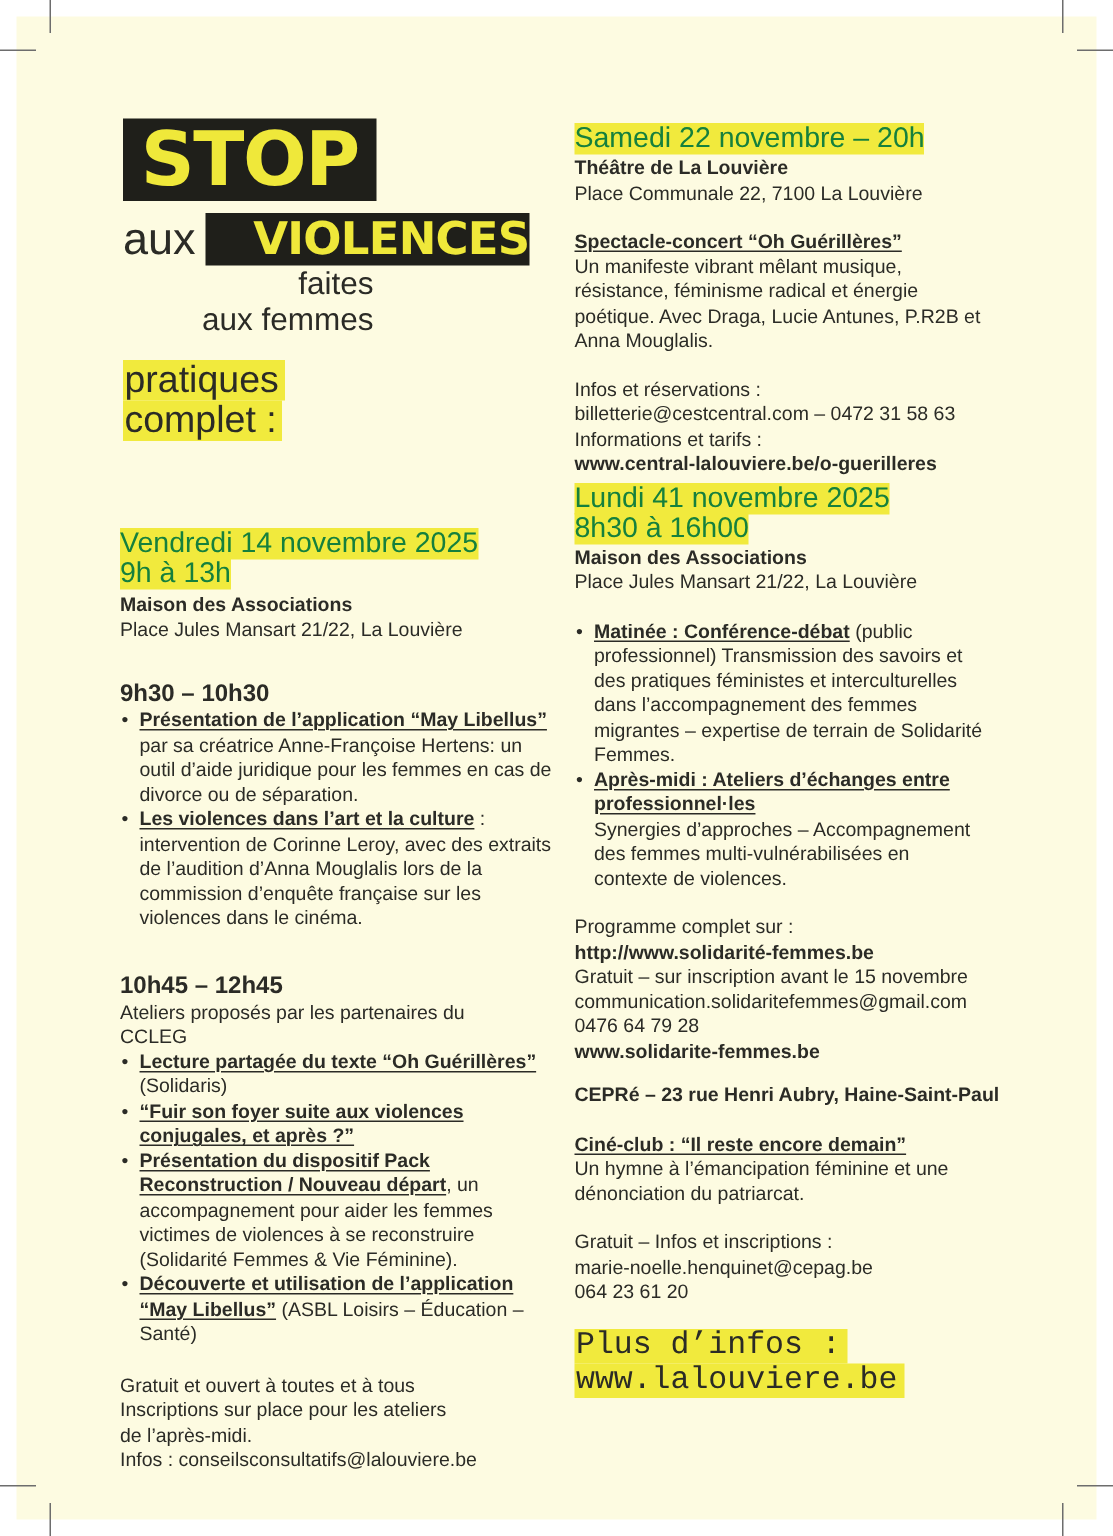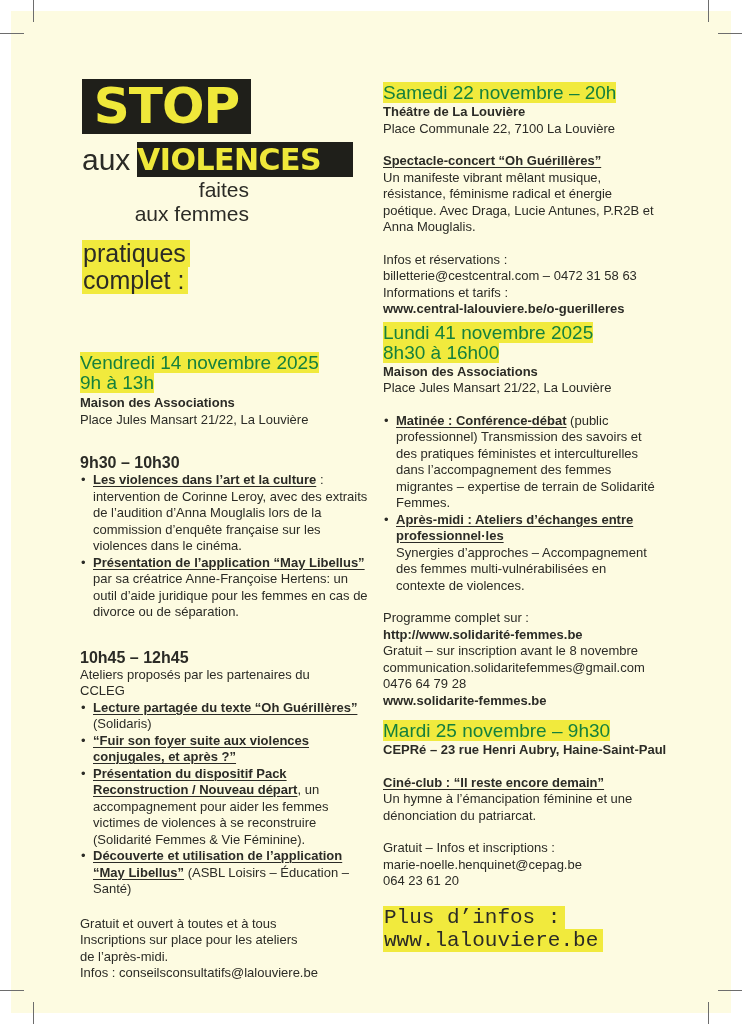--- a/index.html
+++ b/index.html
@@ -25,21 +25,21 @@
     font-family:"DejaVu Sans", sans-serif; font-weight:bold;
     font-size:50px; line-height:55px; text-align:center; letter-spacing:-1px;
   }
   .aux1 {
     position:absolute; left:82px; top:143px; font-size:30px; line-height:34px; color:#2b2b26;
   }
   .viol-box {
     position:absolute; left:137px; top:142px; width:216px; height:35px;
     background:#1f1f1a; color:#efe83a;
     font-family:"DejaVu Sans", sans-serif; font-weight:bold;
-    font-size:30px; line-height:35px; text-align:left; letter-spacing:-0.5px;
+    font-size:30px; line-height:35px; text-align:right; letter-spacing:-0.5px;
   }
   .faites {
     position:absolute; left:124px; top:178px; width:125px; text-align:right;
     font-size:21px; line-height:24px;
   }
   .auxfem {
     position:absolute; left:124px; top:202px; width:125px; text-align:right;
     font-size:21px; line-height:24px;
   }
   .prog {
@@ -86,22 +86,22 @@
 
 <div class="col" style="left:80px; top:353px; width:292px;">
   <div class="date"><span class="hl">Vendredi 14 novembre 2025</span></div>
   <div class="date"><span class="hl">9h à 13h</span></div>
   <div class="txt bold" style="margin-top:2px;">Maison des Associations</div>
   <div class="txt">Place Jules Mansart 21/22, La Louvière</div>
 
   <div style="height:14px;"></div>
   <div class="time">9h30 – 10h30</div>
   <ul class="b">
+    <li><span class="ul">Présentation de l’application “May Libellus”</span><span> par sa créatrice Anne-Françoise Hertens: un outil d’aide juridique pour les femmes en cas de divorce ou de séparation.</span></li>
     <li><span class="ul">Les violences dans l’art et la culture</span><span> : intervention de Corinne Leroy, avec des extraits de l’audition d’Anna Mouglalis lors de la commission d’enquête française sur les violences dans le cinéma.</span></li>
-    <li><span class="ul">Présentation de l’application “May Libellus”</span><span> par sa créatrice Anne-Françoise Hertens: un outil d’aide juridique pour les femmes en cas de divorce ou de séparation.</span></li>
   </ul>
 
   <div style="height:16px;"></div>
   <div class="time">10h45 – 12h45</div>
   <div class="txt" style="width:230px;">Ateliers proposés par les partenaires du CCLEG</div>
   <ul class="b">
     <li><span class="ul">Lecture partagée du texte “Oh Guérillères”</span><span> (Solidaris)</span></li>
     <li><span class="ul">“Fuir son foyer suite aux violences conjugales, et après ?”</span><span></span></li>
     <li><span class="ul">Présentation du dispositif Pack Reconstruction / Nouveau départ</span><span>, un accompagnement pour aider les femmes victimes de violences à se reconstruire (Solidarité Femmes &amp; Vie Féminine).</span></li>
     <li><span class="ul">Découverte et utilisation de l’application “May Libellus”</span><span> (ASBL Loisirs – Éducation – Santé)</span></li>
@@ -132,27 +132,26 @@
   <div class="txt bold" style="margin-top:1px;">Maison des Associations</div>
   <div class="txt">Place Jules Mansart 21/22, La Louvière</div>
   <div class="gap"></div>
   <ul class="b" style="width:275px;">
     <li><span class="ul">Matinée : Conférence-débat</span><span> (public professionnel) Transmission des savoirs et des pratiques féministes et interculturelles dans l’accompagnement des femmes migrantes – expertise de terrain de Solidarité Femmes.</span></li>
     <li><span class="ul">Après-midi : Ateliers d’échanges entre professionnel·les</span><br><span>Synergies d’approches – Accompagnement des femmes multi-vulnérabilisées en contexte de violences.</span></li>
   </ul>
   <div class="gap"></div>
   <div class="txt">Programme complet sur :</div>
   <div class="txt bold">http://www.solidarité-femmes.be</div>
-  <div class="txt">Gratuit – sur inscription avant le 8 novembre</div>
+  <div class="txt">Gratuit – sur inscription avant le 15 novembre</div>
   <div class="txt">communication.solidaritefemmes@gmail.com</div>
   <div class="txt">0476 64 79 28</div>
   <div class="txt bold">www.solidarite-femmes.be</div>
 
   <div style="height:12px;"></div>
-  <div class="date"><span class="hl">Mardi 25 novembre – 9h30</span></div>
   <div class="txt bold" style="margin-top:1px;">CEPRé – 23 rue Henri Aubry, Haine-Saint-Paul</div>
   <div class="gap"></div>
   <div class="txt ul">Ciné-club : “Il reste encore demain”</div>
   <div class="txt" style="width:275px;">Un hymne à l’émancipation féminine et une dénonciation du patriarcat.</div>
   <div class="gap"></div>
   <div class="txt">Gratuit – Infos et inscriptions :</div>
   <div class="txt">marie-noelle.henquinet@cepag.be</div>
   <div class="txt">064 23 61 20</div>
 
   <div style="height:16px;"></div>

